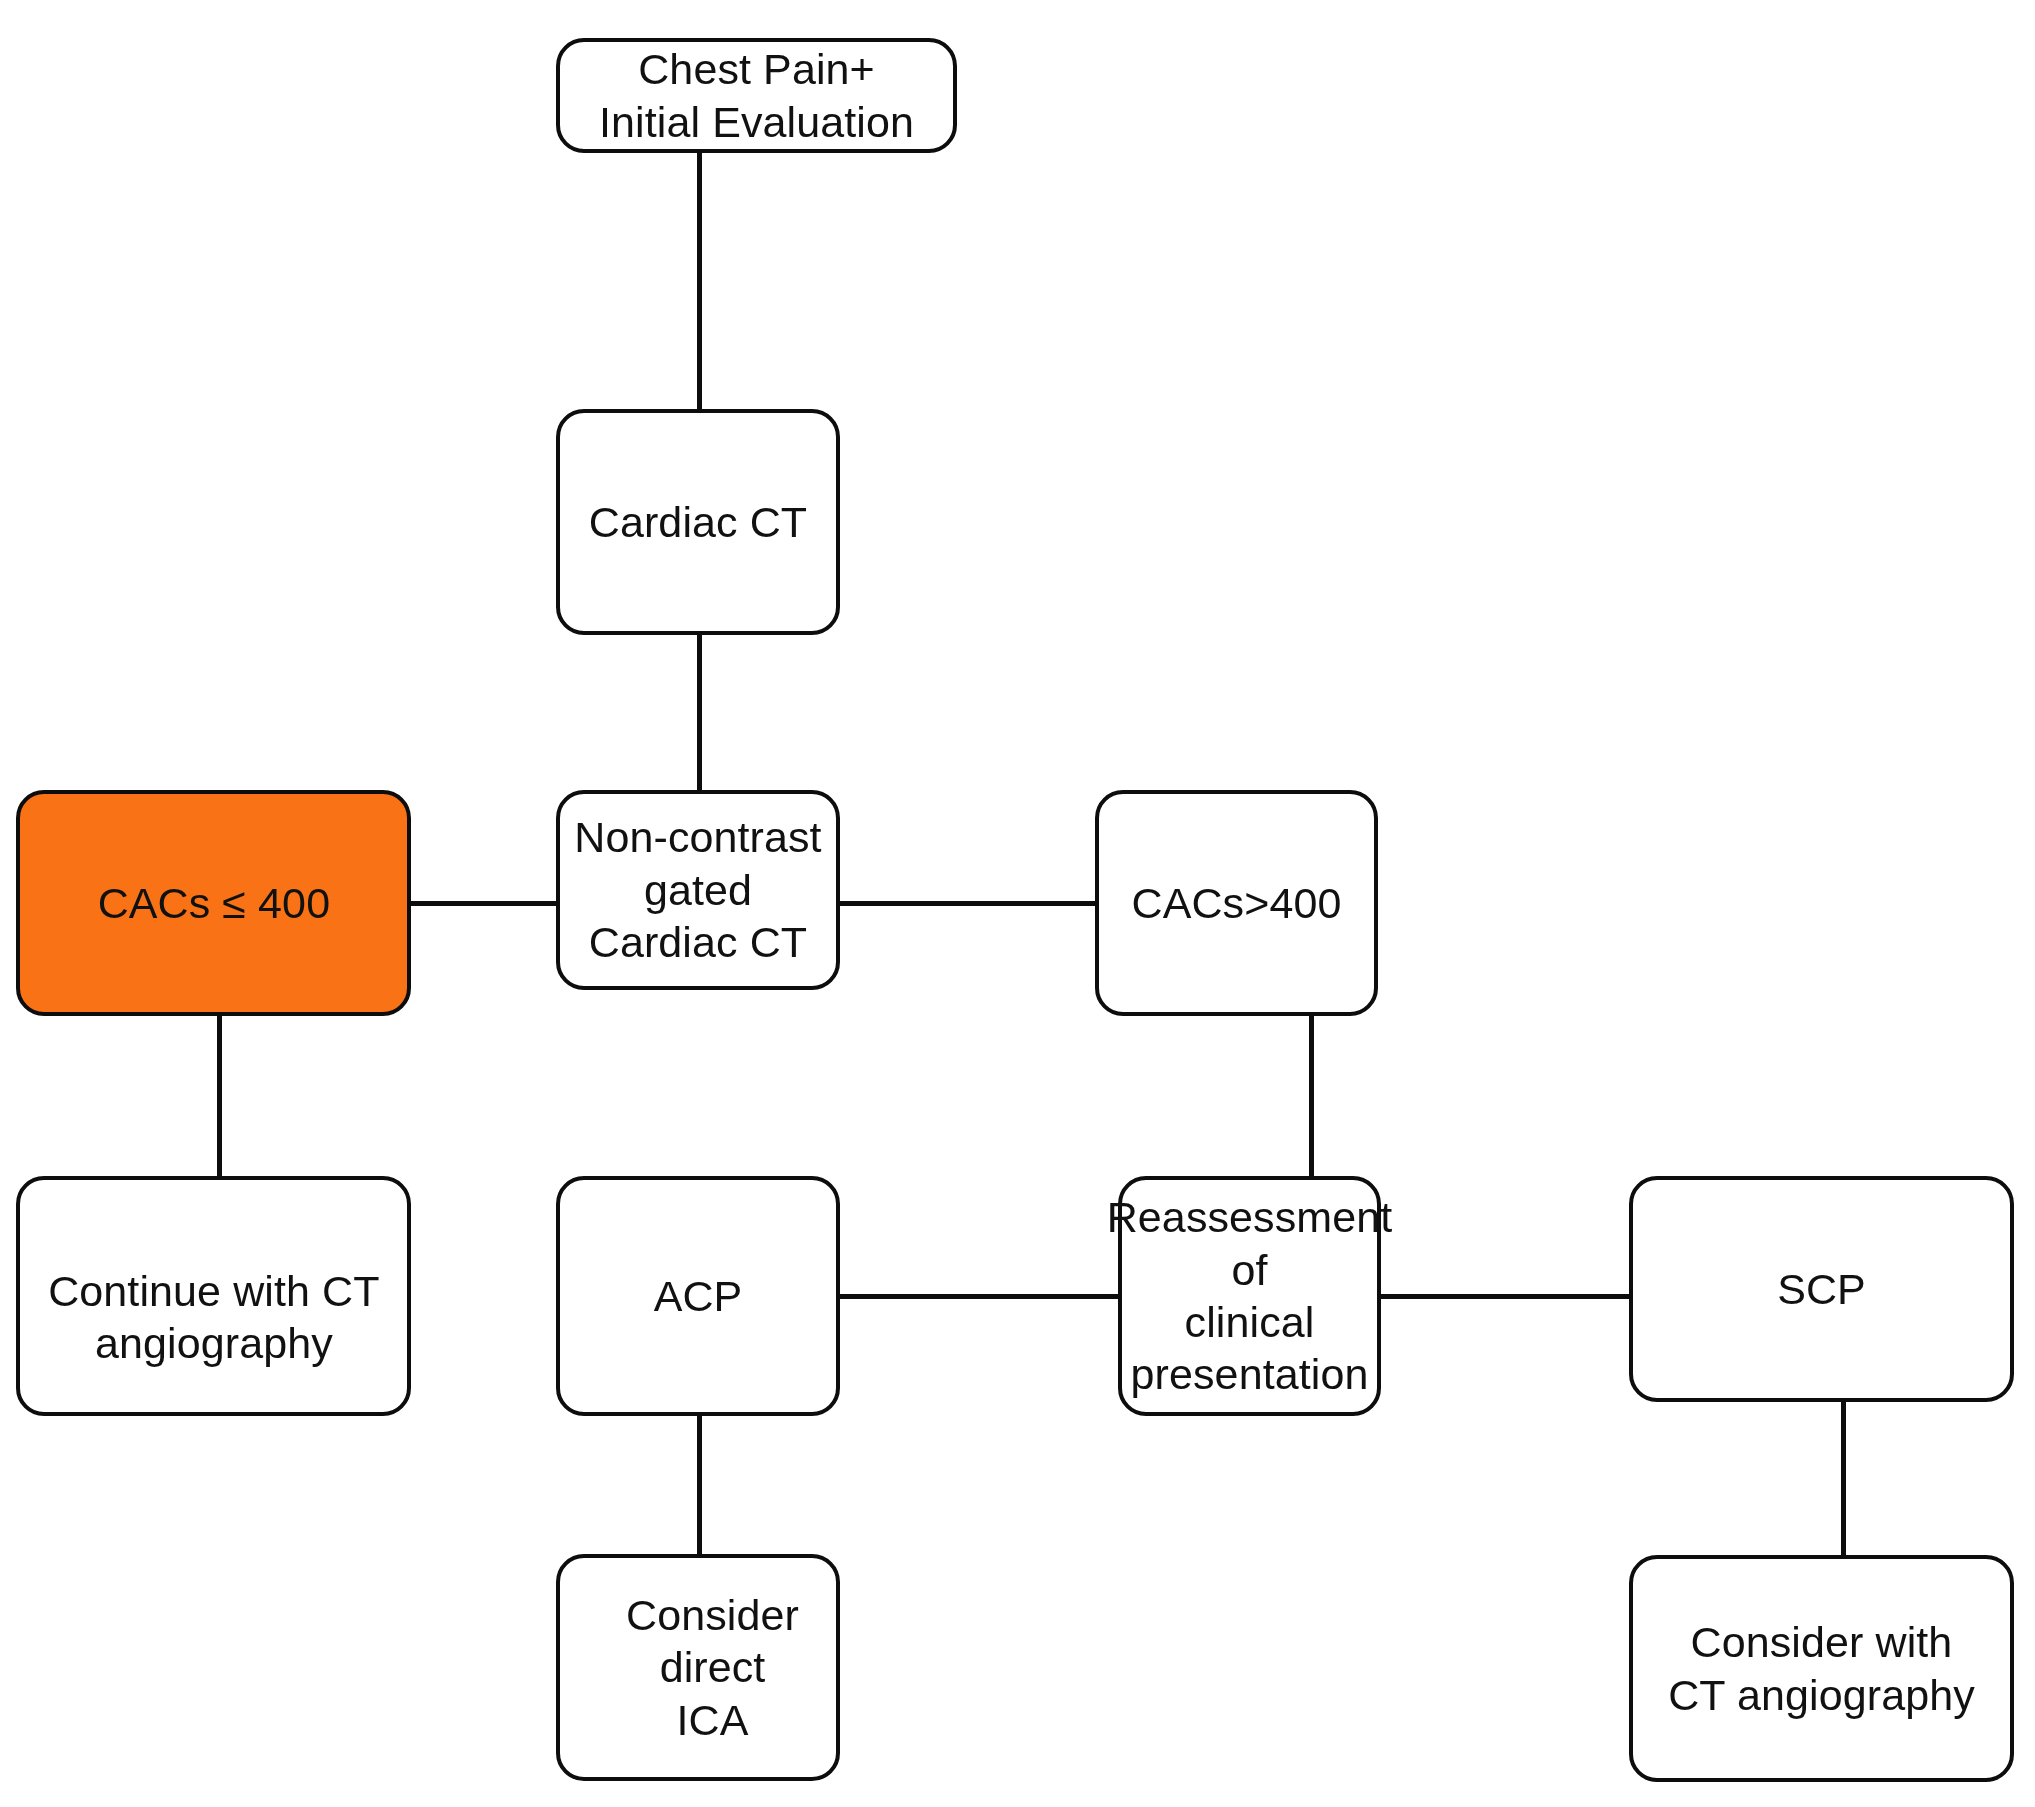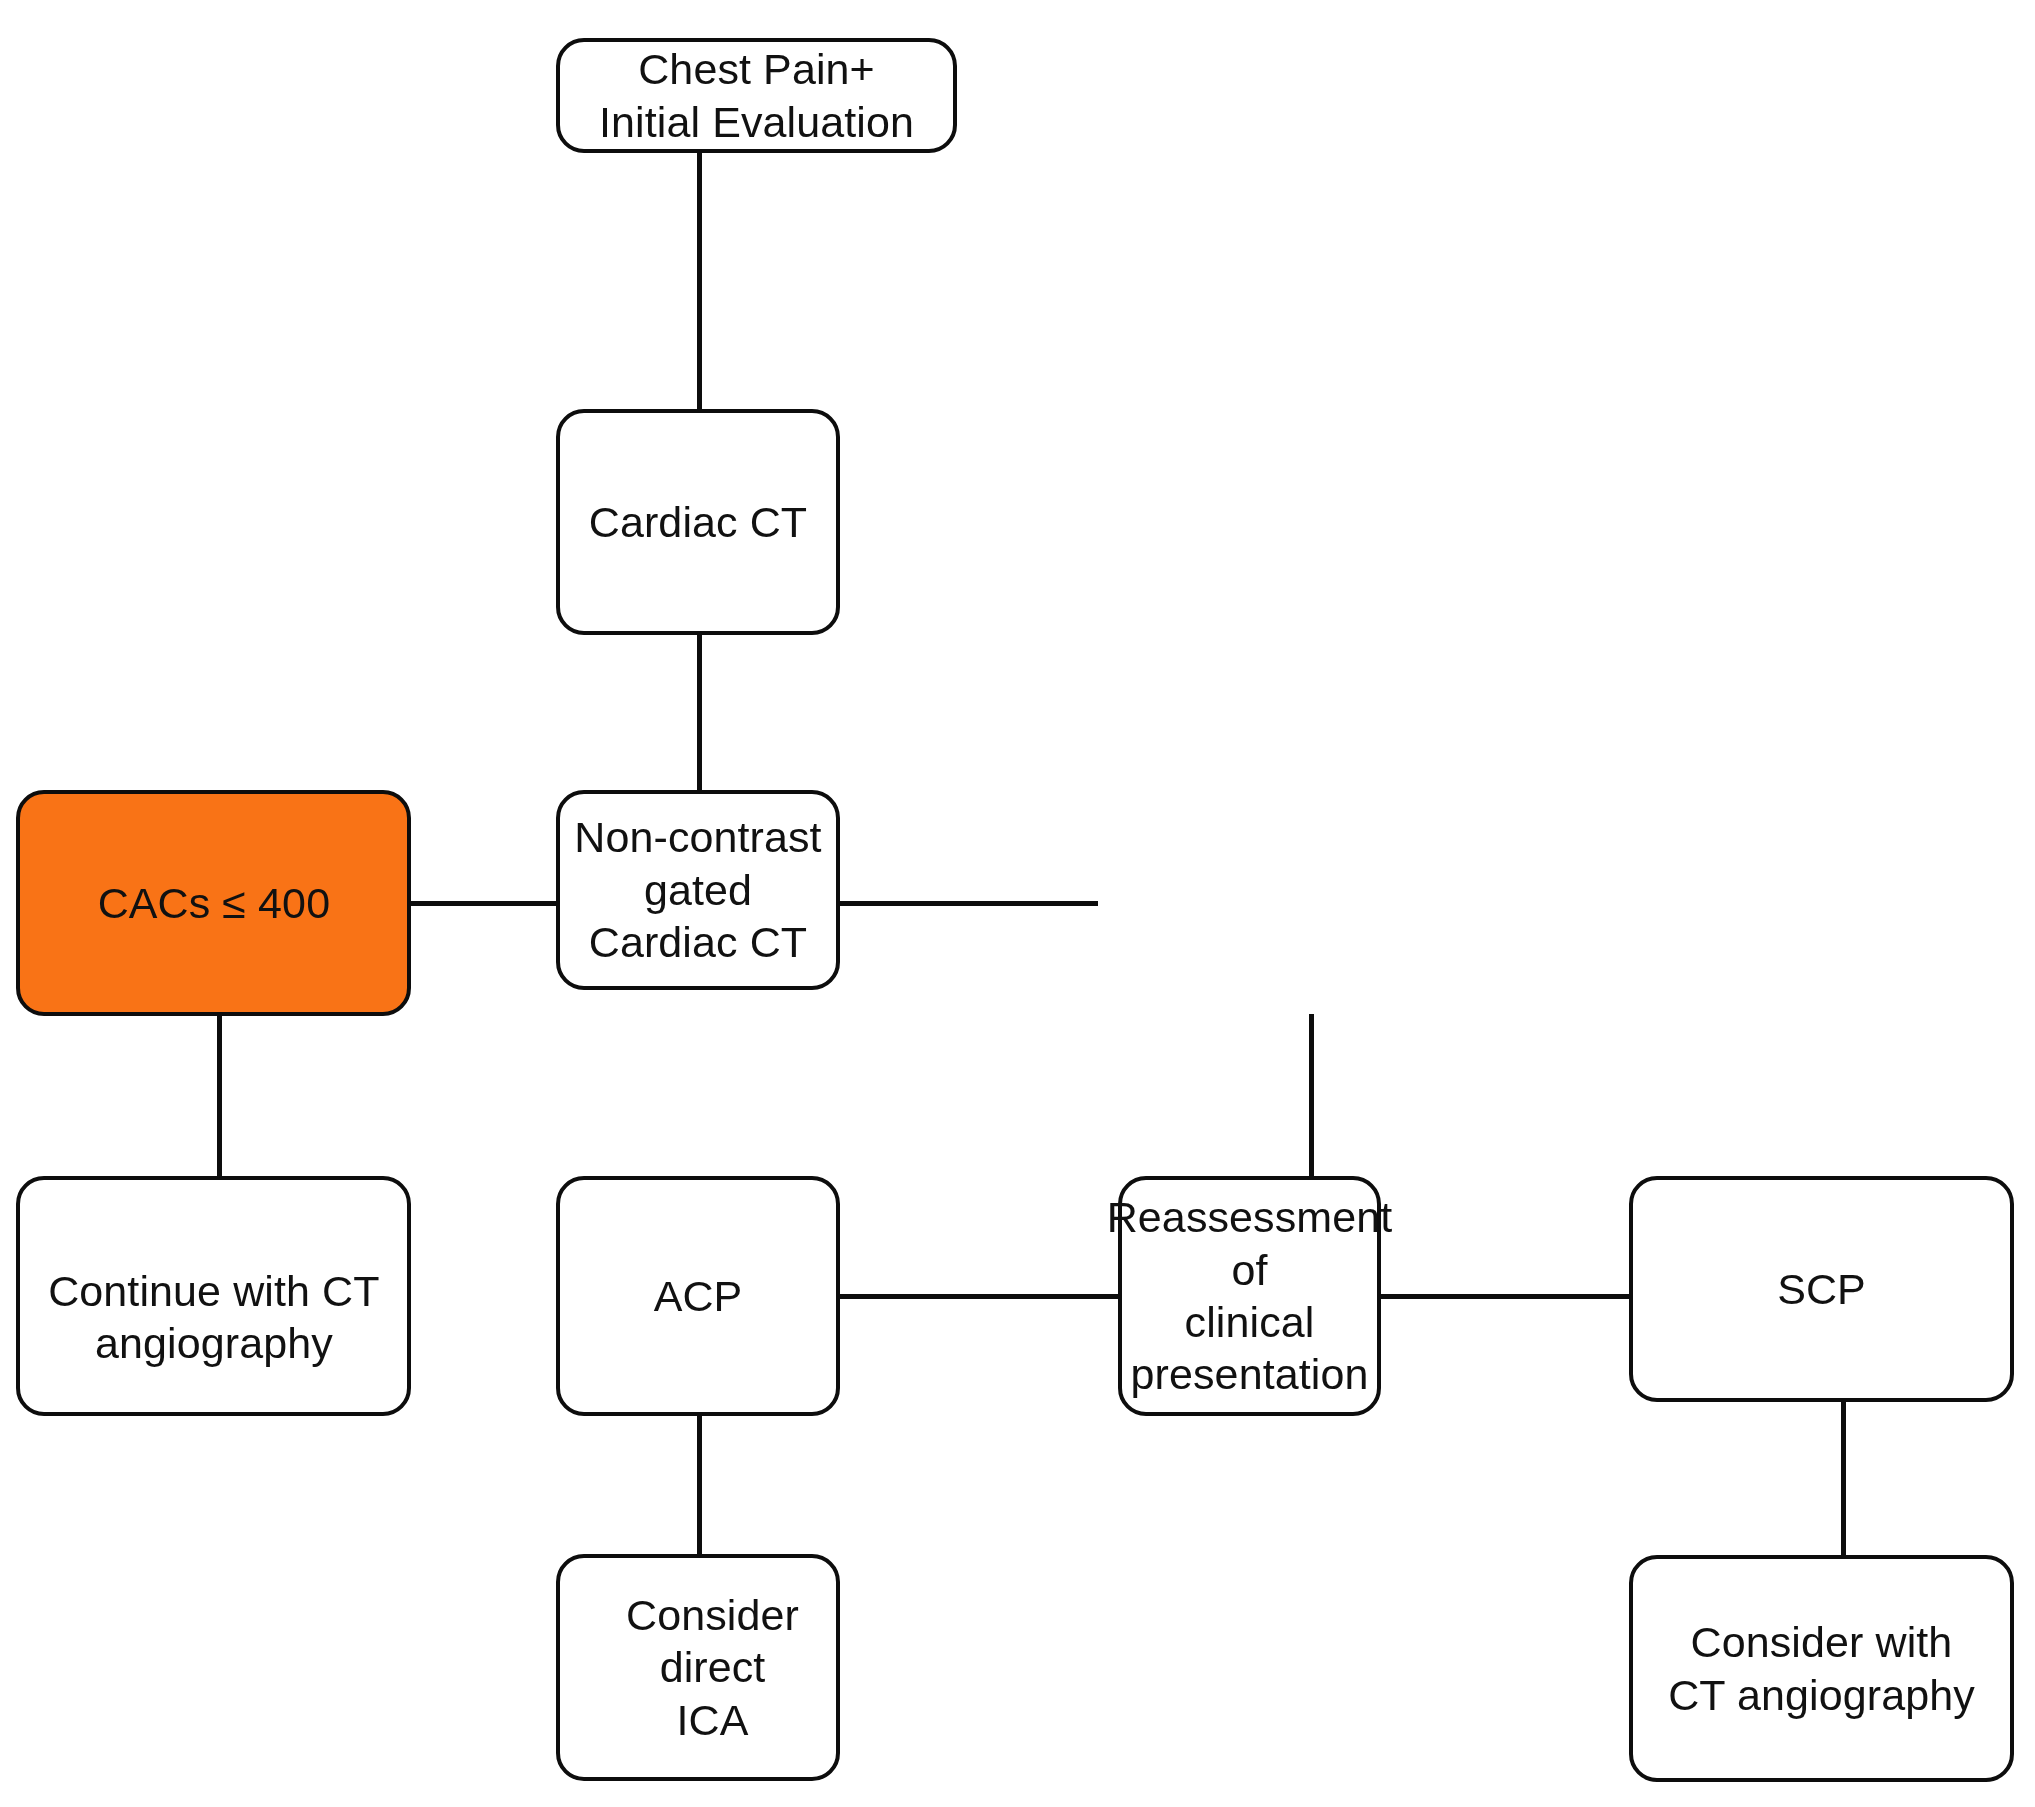--- a/index.html
+++ b/index.html
@@ -69,20 +69,23 @@
       <div class="node-label" style="color: rgb(17, 17, 17);">Cardiac CT</div>
     </div>
     <div class="node" style="left: 556px; top: 790px; width: 284px; height: 200px; border-color: rgb(13, 13, 13); background: rgb(255, 255, 255);">
       <div class="node-label" style="color: rgb(17, 17, 17);">Non-contrast
 gated
 Cardiac CT</div>
     </div>
     <div class="node" style="left: 16.4px; top: 790px; width: 395px; height: 226px; border-color: rgb(13, 13, 13); background: #f97316;">
       <div class="node-label" style="color: rgb(17, 17, 17);">CACs  ≤ 400</div>
     </div>
+    <div class="node" style="left: 1095px; top: 790px; width: 283px; height: 226px; border-color: rgb(13, 13, 13); background: rgb(255, 255, 255);">
+      <div class="node-label" style="color: rgb(17, 17, 17);">CACs&gt;400</div>
+    </div>
     <div class="node" style="left: 16.4px; top: 1176px; width: 395px; height: 240px; border-color: rgb(13, 13, 13); background: rgb(255, 255, 255);">
       <div class="node-label" style="color: rgb(17, 17, 17); margin-top: 42px;">Continue with CT
 angiography</div>
     </div>
     <div class="node" style="left: 556px; top: 1176px; width: 284px; height: 240px; border-color: rgb(13, 13, 13); background: rgb(255, 255, 255);">
       <div class="node-label" style="color: rgb(17, 17, 17);">ACP</div>
     </div>
     <div class="node" style="left: 1118px; top: 1176px; width: 263px; height: 240px; border-color: rgb(13, 13, 13); background: rgb(255, 255, 255);">
       <div class="node-label" style="color: rgb(17, 17, 17);">Reassessment of
 clinical

